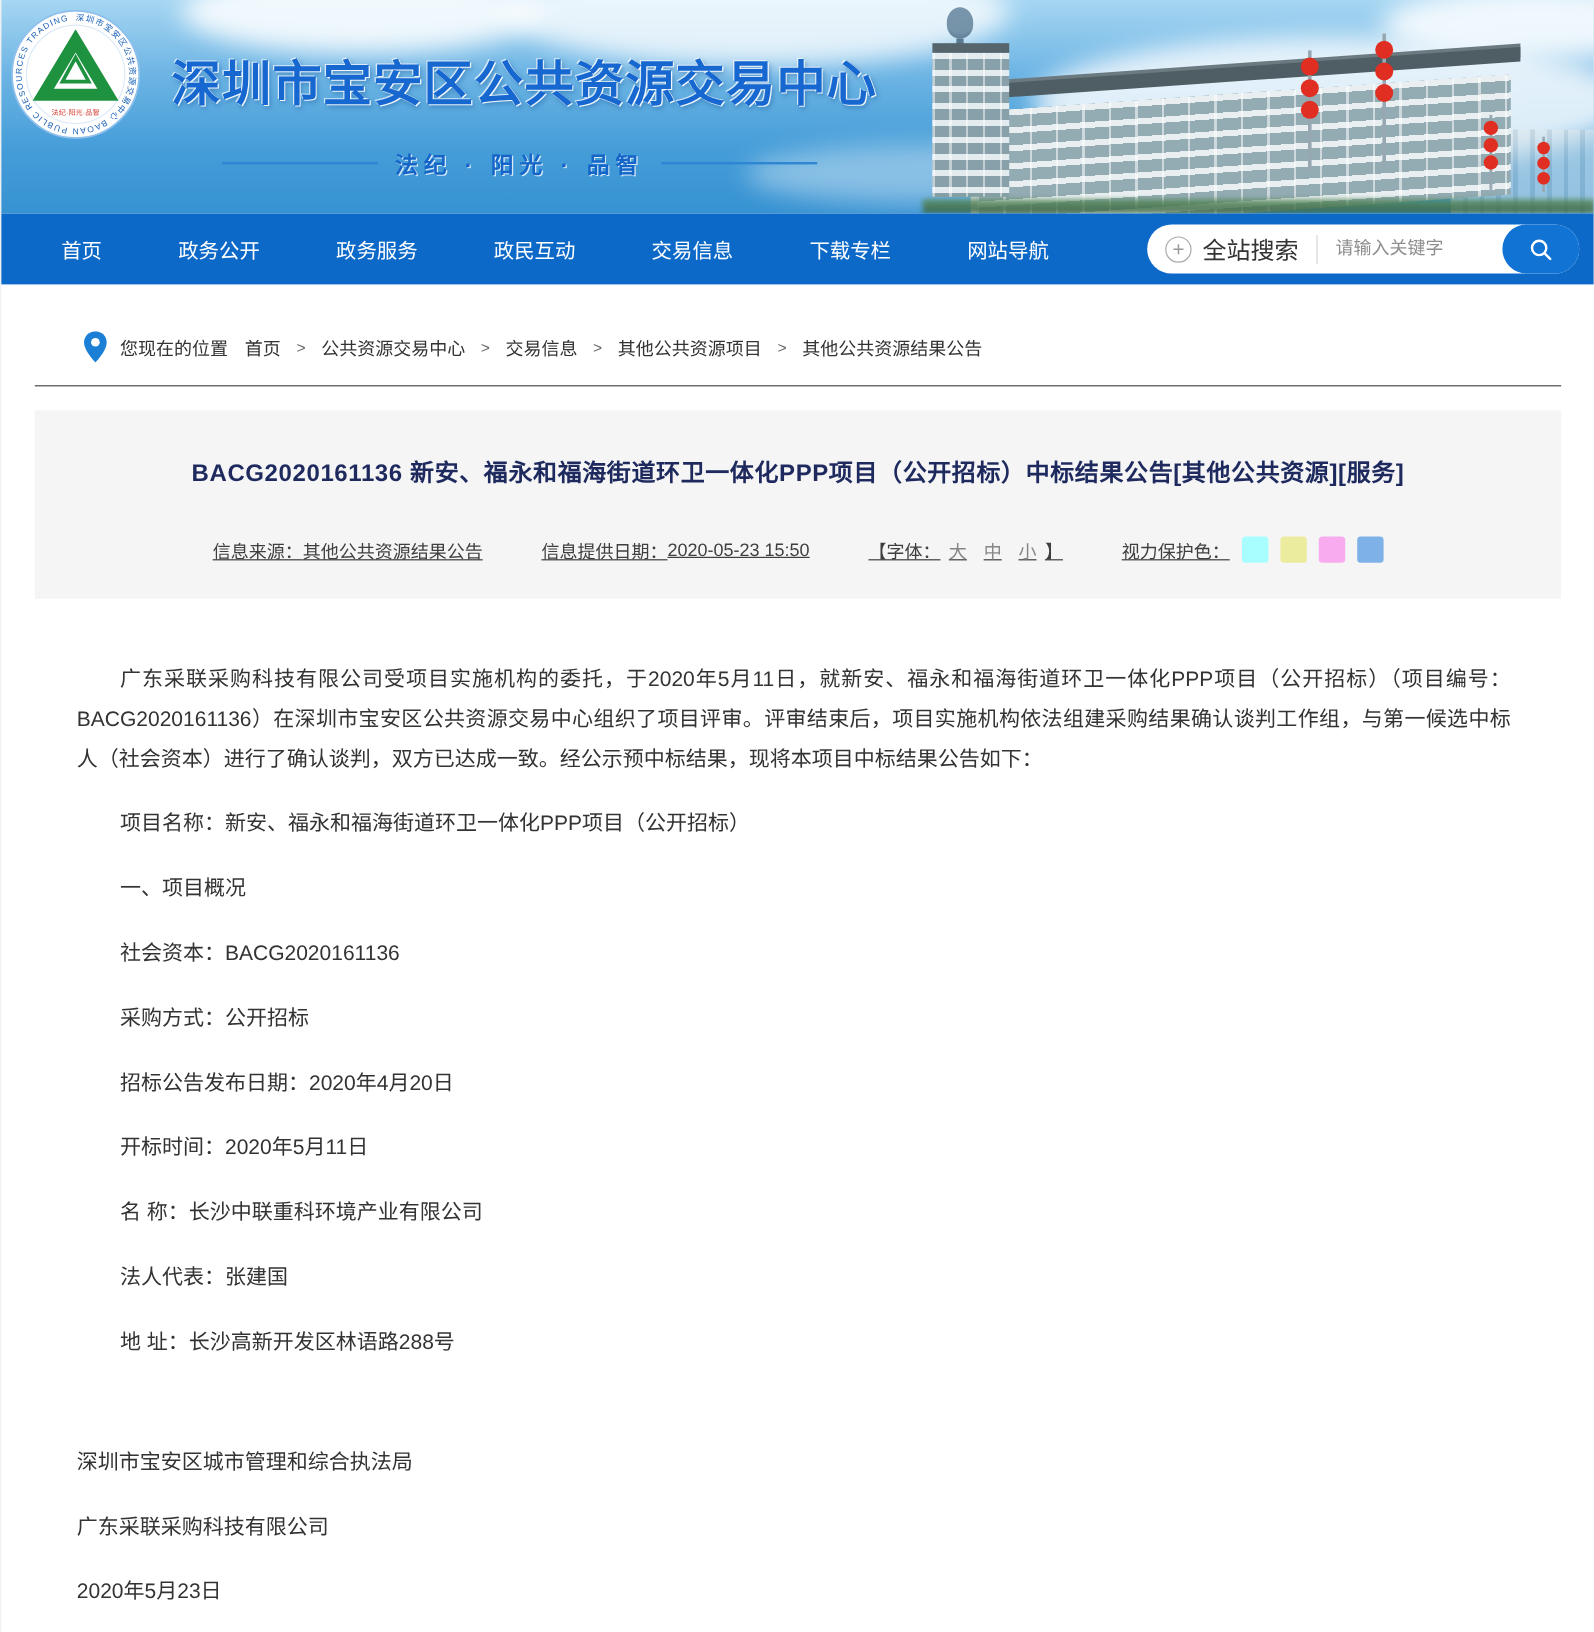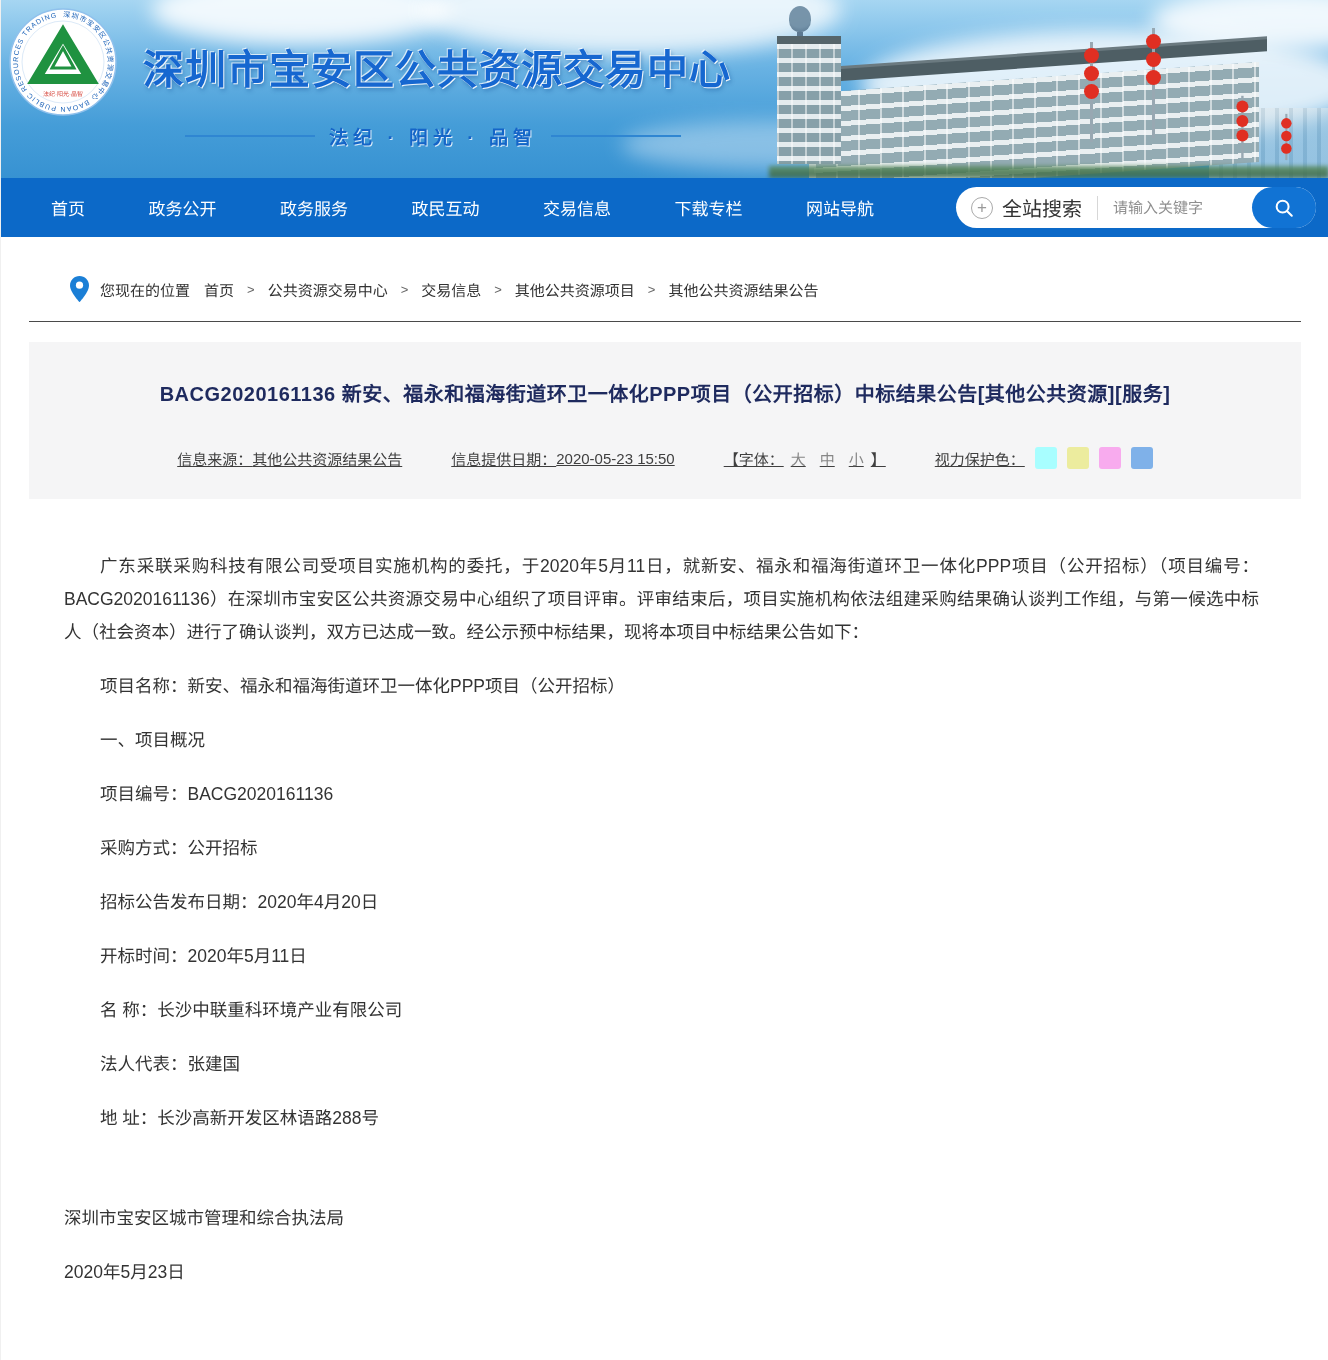--- a/index.html
+++ b/index.html
@@ -283,38 +283,39 @@
     </div>
 
     <div class="article-body">
 
         <p class="body-para">广东采联采购科技有限公司受项目实施机构的委托，于2020年5月11日，就新安、福永和福海街道环卫一体化PPP项目（公开招标）（项目编号：BACG2020161136）在深圳市宝安区公共资源交易中心组织了项目评审。评审结束后，项目实施机构依法组建采购结果确认谈判工作组，与第一候选中标人（社会资本）进行了确认谈判，双方已达成一致。经公示预中标结果，现将本项目中标结果公告如下：</p>
 
         <p class="body-para">项目名称：新安、福永和福海街道环卫一体化PPP项目（公开招标）</p>
 
         <p class="body-para">一、项目概况</p>
 
-        <p class="body-para">项目编号：BACG2020161136</p>
+        <p class="body-para">社会资本：BACG2020161136</p>
 
         <p class="body-para">采购方式：公开招标</p>
 
         <p class="body-para">招标公告发布日期：2020年4月20日</p>
 
         <p class="body-para">开标时间：2020年5月11日</p>
 
 
         <p class="body-para">名 称：长沙中联重科环境产业有限公司</p>
 
         <p class="body-para">法人代表：张建国</p>
 
         <p class="body-para">地 址：长沙高新开发区林语路288号</p>
       </div>
 
     <div class="article-body signature" style="padding-top:0;">
 
         <p class="sig-line">深圳市宝安区城市管理和综合执法局</p>
 
+        <p class="sig-line">广东采联采购科技有限公司</p>
 
         <p class="sig-line">2020年5月23日</p>
       </div>
   </main>
 
 </div>
 
 </body></html>

